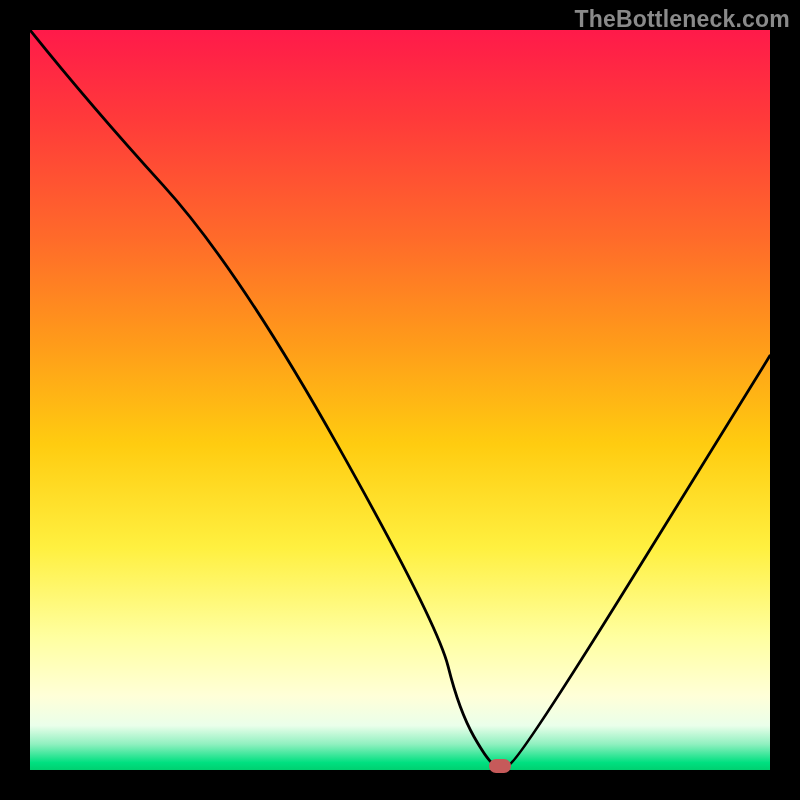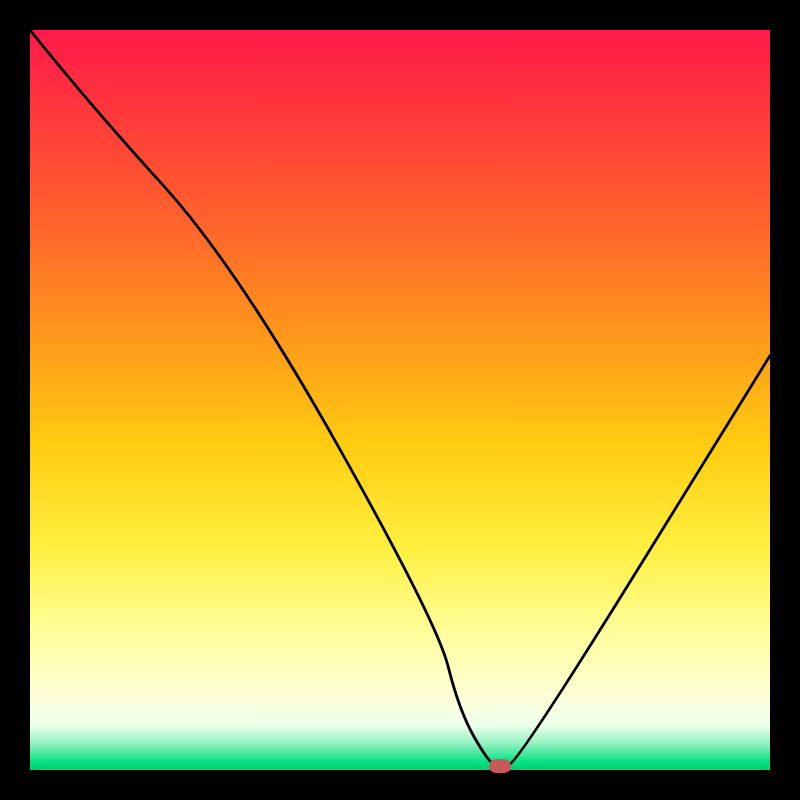--- a/index.html
+++ b/index.html
@@ -60,19 +60,20 @@
     height: 14px;
     border-radius: 7px;
     background: #c65a5a;
     transform: translate(-50%, -50%);
   }
 </style>
 </head>
 <body>
 
 <div class="frame">
+  <div class="attribution">TheBottleneck.com</div>
   <div class="plot-area">
     <svg class="curve" viewBox="0 0 740 740" preserveAspectRatio="none">
       <path id="curve-path" fill="none" stroke="#000" stroke-width="2.8" stroke-linecap="round" stroke-linejoin="round" d="M 0 0 Q 59.2 74 133.20000000000002 155.39999999999998 Q 207.20000000000002 236.79999999999995 307.1 414.4 Q 407.00000000000006 592 418.1 636.4 Q 429.2 680.8 444 706.7 Q 458.8 732.6 464.35 734.45 Q 469.90000000000003 736.3 479.15000000000003 734.45 Q 488.40000000000003 732.6 614.2 529.1 L 740 325.59999999999997"></path>
     </svg>
     <div class="marker" id="marker" style="left: 469.9px; top: 736.3px; background: rgb(198, 90, 90);"></div>
   </div>
 </div>
 
 </body></html>

